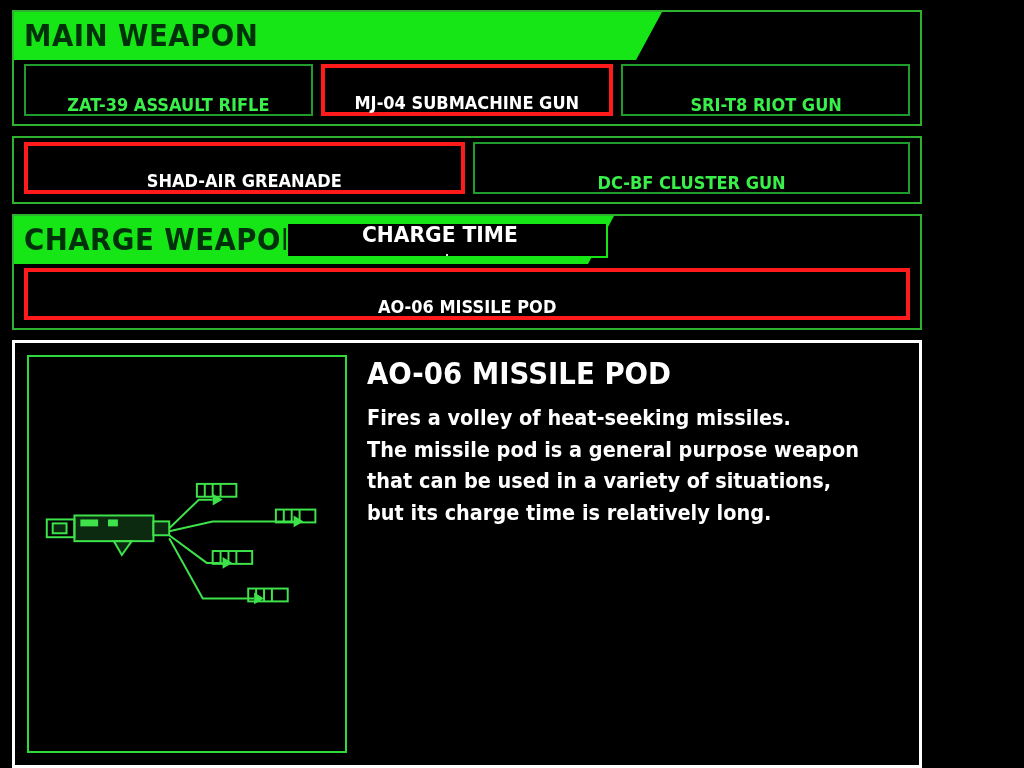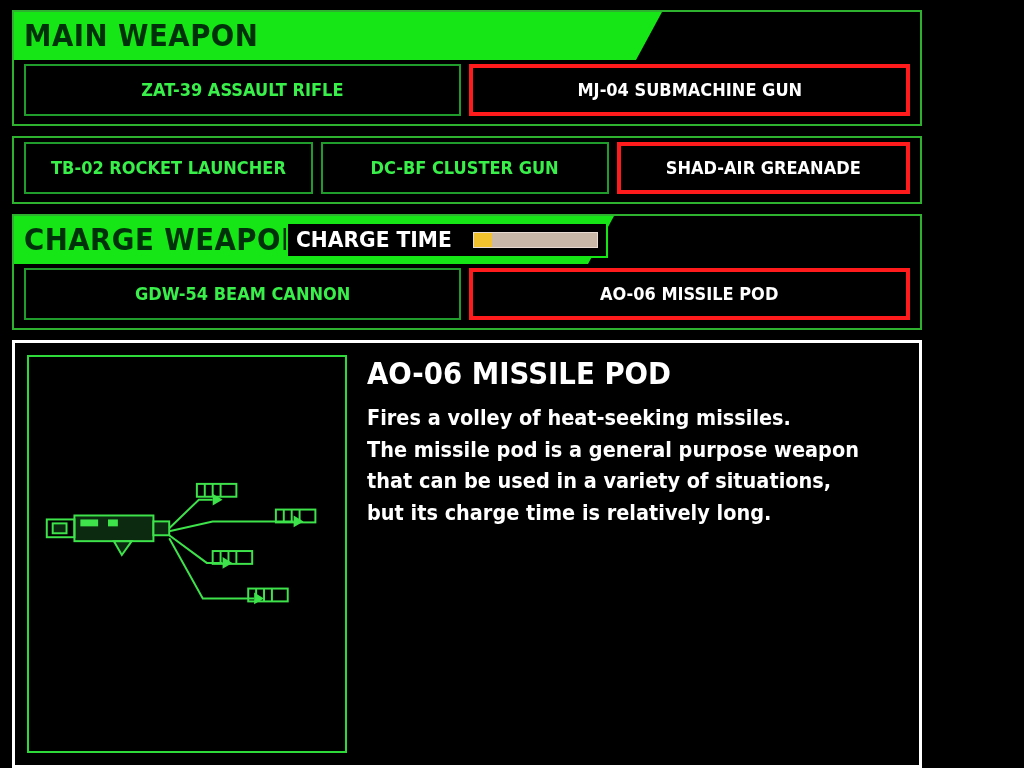--- a/index.html
+++ b/index.html
@@ -62,20 +62,21 @@
     left: 272px;
     top: 6px;
     width: 322px;
     height: 36px;
     background: #000;
     border: 2px solid #16e616;
     display: flex;
     align-items: center;
     padding: 0 8px;
     gap: 8px;
+    flex-direction: column;
   }
   .charge-label {
     color: #ffffff;
     font-family: "DejaVu Sans", sans-serif;
     font-weight: bold;
     font-size: 22px;
     line-height: 1;
     transform: scaleX(0.92);
     transform-origin: left center;
     white-space: nowrap;
@@ -98,21 +99,21 @@
     gap: 8px;
     padding: 0 10px;
     margin-top: 4px;
   }
   .opt {
     flex: 1 1 0;
     height: 52px;
     border: 2px solid #1f9c2b;
     background: #000;
     display: flex;
-    align-items: center;
+    align-items: flex-end;
     justify-content: center;
     position: relative;
   }
   .opt span {
     color: #39ef4a;
     font-family: "DejaVu Sans", sans-serif;
     font-weight: bold;
     font-size: 18px;
     line-height: 1;
     transform: scaleX(0.9);
@@ -180,53 +181,50 @@
         <div class="panel-title">MAIN WEAPON</div>
       </div>
     </div>
     <div class="options">
       <div class="opt">
         <span>ZAT-39 ASSAULT RIFLE</span>
       </div>
       <div class="opt selected">
         <span>MJ-04  SUBMACHINE GUN</span>
       </div>
+      <div class="opt">
+        <span>SRI-T8  RIOT GUN</span>
+      </div>
     </div>
   </div>
 
   <div class="panel">
     <div class="options">
-      <div class="opt">
-        <span>TB-02 ROCKET LAUNCHER</span>
+      <div class="opt selected">
+        <span>SHAD-AIR  GREANADE</span>
       </div>
       <div class="opt">
         <span>DC-BF CLUSTER GUN</span>
-      </div>
-      <div class="opt selected">
-        <span>SHAD-AIR  GREANADE</span>
       </div>
     </div>
   </div>
 
   <div class="panel">
     <div class="panel-header">
       <div class="banner banner-narrow">
         <div class="panel-title">CHARGE WEAPON</div>
       </div>
       <div class="charge-meter-wrap">
         <div class="charge-label">CHARGE TIME</div>
         <div class="charge-bar">
           <div class="fill" id="charge-fill" style="width: 14%;"></div>
         </div>
       </div>
     </div>
     <div class="options">
-      <div class="opt">
-        <span>GDW-54 BEAM CANNON</span>
-      </div>
       <div class="opt selected">
         <span>AO-06  MISSILE POD</span>
       </div>
     </div>
   </div>
 
   <div class="detail">
     <div class="detail-image">
       <svg viewBox="0 0 320 190" width="100%" height="100%" preserveAspectRatio="xMidYMid meet">
         <g stroke="#3ee24b" fill="none" stroke-width="2">

